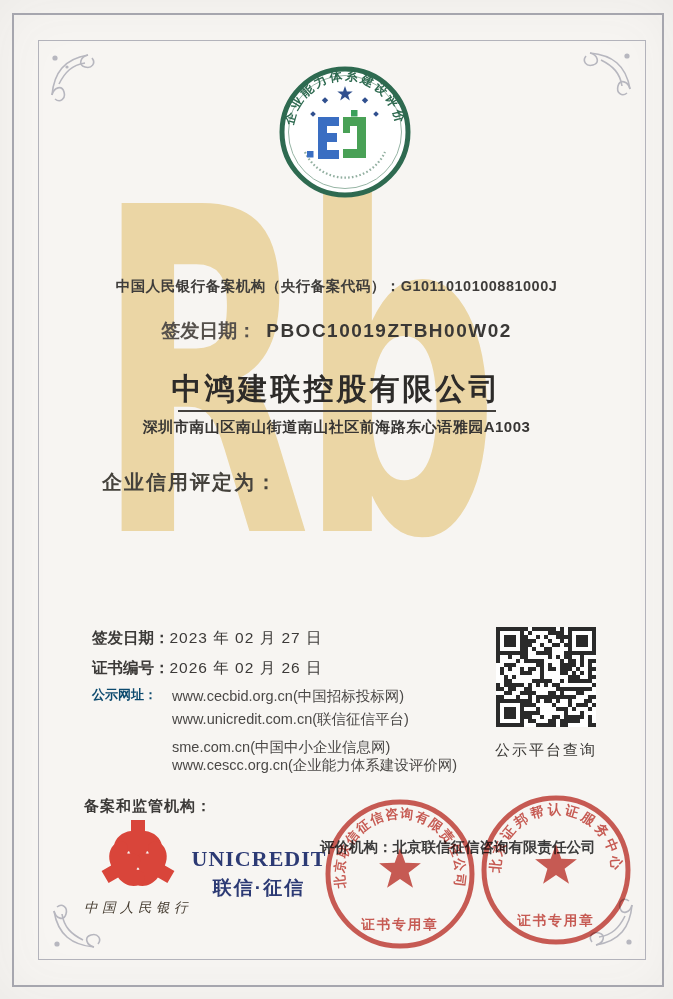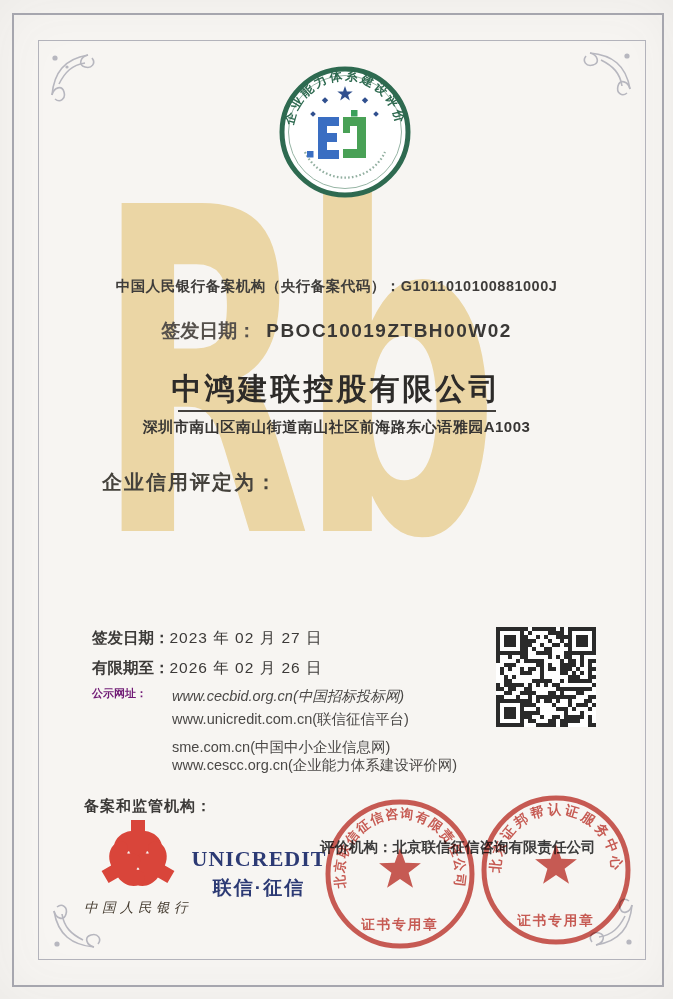--- a/index.html
+++ b/index.html
@@ -55,23 +55,23 @@
     background:linear-gradient(100deg,#d4747c 0%,#cf5a4f 45%,#b22d22 100%);
     -webkit-background-clip:text; background-clip:text;
     -webkit-text-fill-color:transparent; }
 
   .kv { font-size:15.5px; color:#3c3a38; }
   .kv .lbl { font-weight:bold; }
   .kv .val { letter-spacing:1px; }
   .d1 { left:92px; top:628px; }
   .d2 { left:92px; top:658px; }
 
-  .web-label { left:92px; top:686px; font-size:11px; font-weight:bold; color:#701a75; }
+  .web-label { left:92px; top:686px; font-size:13px; font-weight:bold; color:#0c4a6e; }
   .web-line { left:172px; font-size:14.5px; color:#4a4846; }
-  .w1 { top:687px;font-style:italic; } .w2 { top:710px; } .w3 { top:738px; } .w4 { top:756px; }
+  .w1 { top:687px; } .w2 { top:710px; } .w3 { top:738px; } .w4 { top:756px; }
 
   .qr { left:496px; top:627px; width:100px; height:100px; background:#fff; }
   .qr i { position:absolute; width:4px; height:4px; background:#2a2a2a; }
   .qr-caption { left:470px; top:741px; width:152px; text-align:center;
     font-size:15px; color:#3b3936; letter-spacing:2px; }
 
   .supervisor { left:84px; top:797px; font-size:15px; font-weight:bold;
     color:#3c3a38; letter-spacing:1px; }
   .pboc { left:84px; top:818px; width:110px; height:100px; }
   .unicredit { left:180px; top:846px; width:158px; text-align:center; }
@@ -167,21 +167,21 @@
   <div class="z company">中鸿建联控股有限公司</div>
   <div class="z company-rule"></div>
   <div class="z address">深圳市南山区南山街道南山社区前海路东心语雅园A1003</div>
 
   <div class="z rating-label">企业信用评定为：</div>
 
   <div class="z kv d1">
     <span class="lbl">签发日期：</span><span class="val">2023 年 02 月 27 日</span>
   </div>
   <div class="z kv d2">
-    <span class="lbl">有限期至：</span><span class="val">2026 年 02 月 26 日</span>
+    <span class="lbl">证书编号：</span><span class="val">2026 年 02 月 26 日</span>
   </div>
 
   <div class="z web-label">公示网址：</div>
   <div class="z web-line w1">www.cecbid.org.cn(中国招标投标网)</div>
   <div class="z web-line w2">www.unicredit.com.cn(联信征信平台)</div>
   <div class="z web-line w3">sme.com.cn(中国中小企业信息网)</div>
   <div class="z web-line w4">www.cescc.org.cn(企业能力体系建设评价网)</div>
 
   <div class="z qr">
       <i style="left:0px;top:0px"></i>
@@ -511,20 +511,21 @@
       <i style="left:40px;top:96px"></i>
       <i style="left:44px;top:96px"></i>
       <i style="left:48px;top:96px"></i>
       <i style="left:52px;top:96px"></i>
       <i style="left:56px;top:96px"></i>
       <i style="left:64px;top:96px"></i>
       <i style="left:68px;top:96px"></i>
       <i style="left:92px;top:96px"></i>
       <i style="left:96px;top:96px"></i>
     </div>
+  <div class="z qr-caption">公示平台查询</div>
 
   <div class="z supervisor">备案和监管机构：</div>
 
   <svg class="z pboc" viewBox="0 0 110 100">
     <g fill="#d9453a">
       <g transform="translate(54,40)">
         <g id="coin">
           <path d="M-7 -38 h14 v11 c9 1 16 7 17 15 c1 7 -5 10 -9 9 l-6 -4 c-2 6 -7 9 -9 9 c-2 0 -7 -3 -9 -9 l-6 4 c-4 1 -10 -2 -9 -9 c1 -8 8 -14 17 -15 z"></path>
         </g>
         <use href="#coin" transform="rotate(120)"></use>

